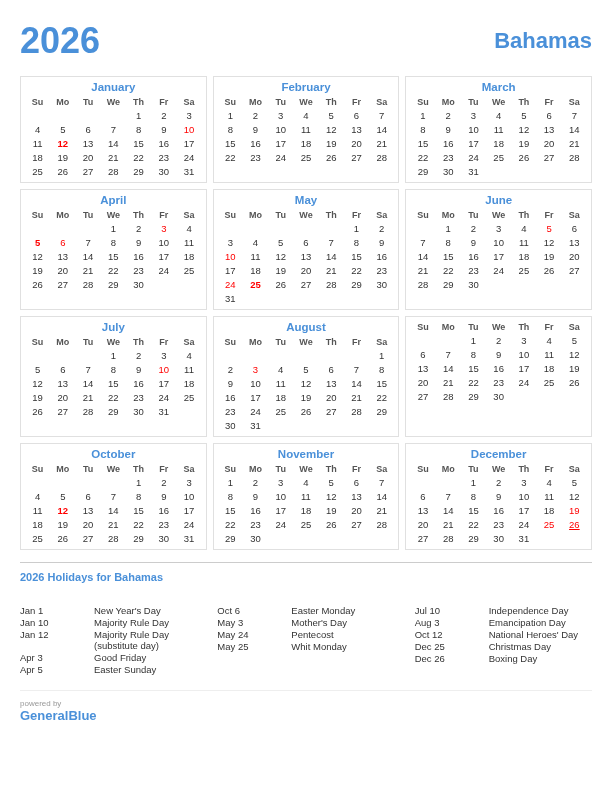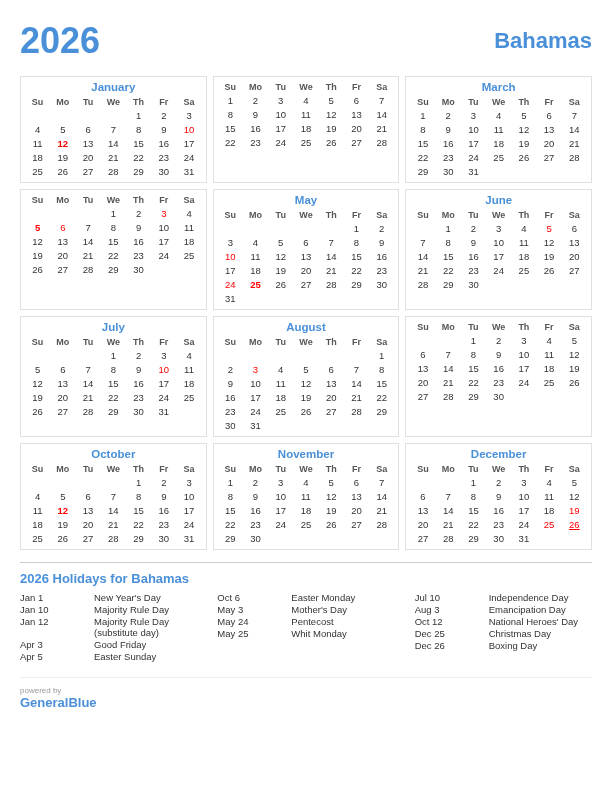--- a/index.html
+++ b/index.html
@@ -61,24 +61,24 @@
       text-align: center;
       padding: 1.5px 0;
       color: #333;
     }
     .holidays-section {
       margin-top: 12px;
       border-top: 1px solid #ccc;
       padding-top: 8px;
     }
     .holidays-title {
-      font-size: 13px;
+      font-size: 11px;
       font-weight: bold;
       color: #4a90d9;
-      margin-bottom: 6px;
+      margin-bottom: 22px;
     }
     .holidays-grid {
       display: grid;
       grid-template-columns: repeat(3, 1fr);
       gap: 2px 20px;
     }
     .holiday-item {
       display: flex;
       gap: 4px;
       font-size: 9.5px;
@@ -180,20 +180,21 @@
             <td>27</td>
             <td>28</td>
             <td>29</td>
             <td>30</td>
             <td>31</td>
           </tr>
         </tbody>
       </table>
     </div>
     <div class="month-block">
+      <div class="month-title">February</div>
       <table class="cal-table">
         <thead>
           <tr>
             <th>Su</th>
             <th>Mo</th>
             <th>Tu</th>
             <th>We</th>
             <th>Th</th>
             <th>Fr</th>
             <th>Sa</th>
@@ -296,20 +297,21 @@
             <td>31</td>
             <td></td>
             <td></td>
             <td></td>
             <td></td>
           </tr>
         </tbody>
       </table>
     </div>
     <div class="month-block">
+      <div class="month-title">April</div>
       <table class="cal-table">
         <thead>
           <tr>
             <th>Su</th>
             <th>Mo</th>
             <th>Tu</th>
             <th>We</th>
             <th>Th</th>
             <th>Fr</th>
             <th>Sa</th>

